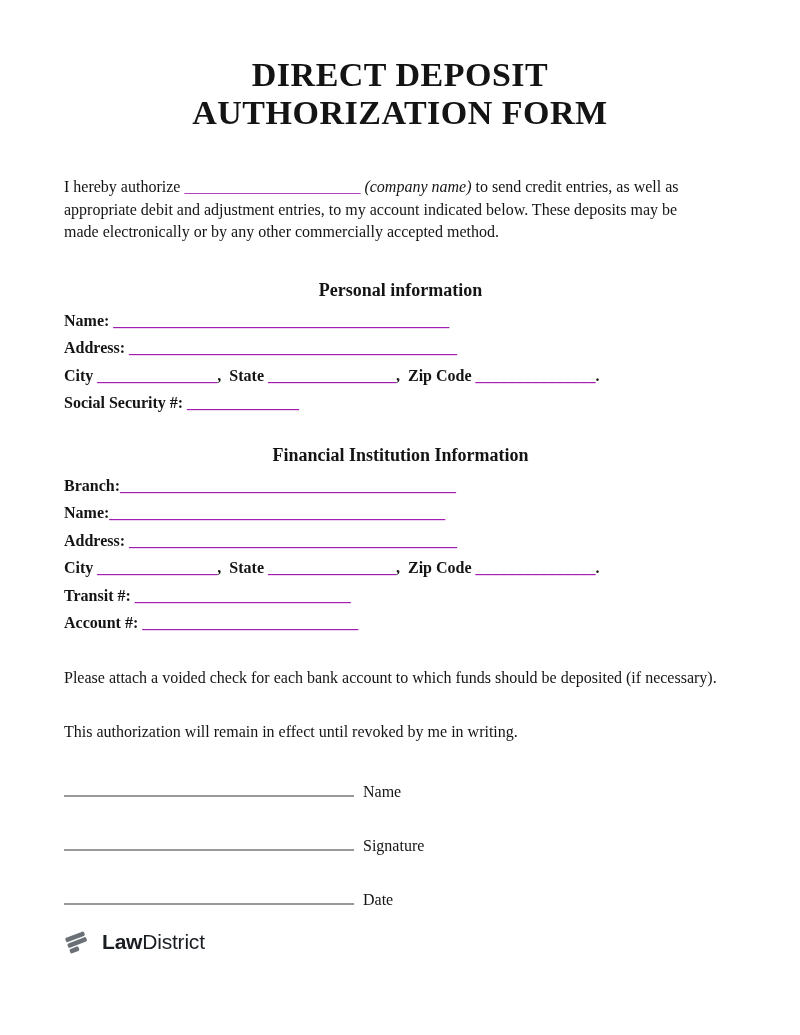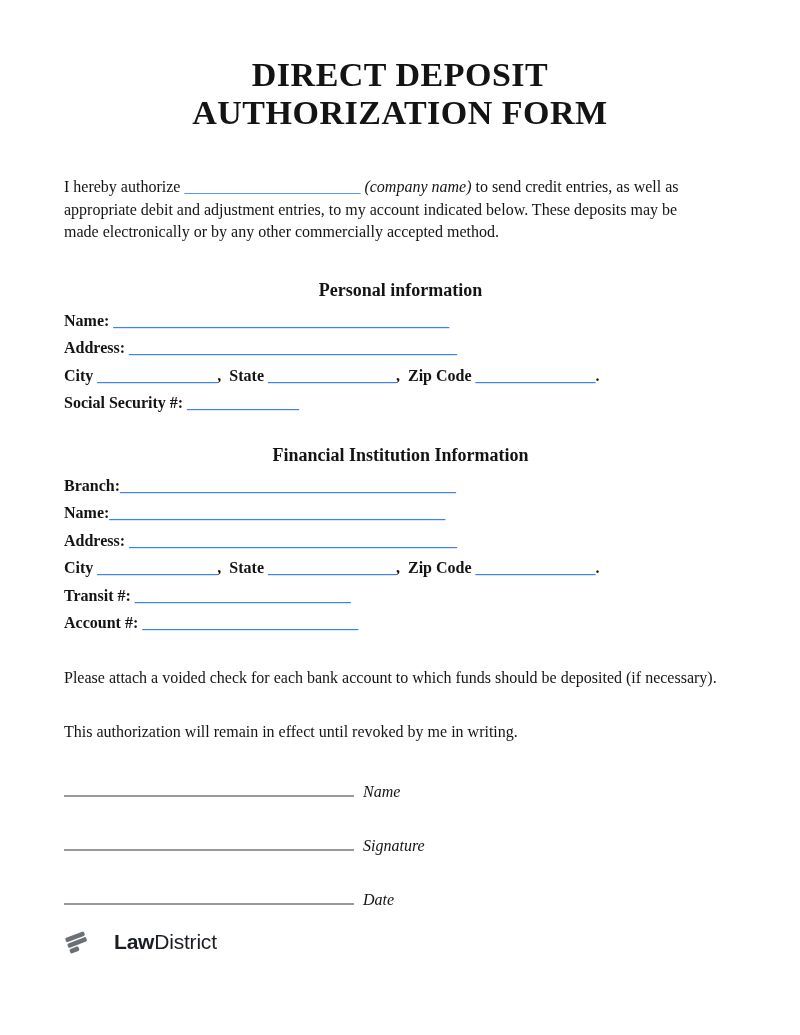--- a/index.html
+++ b/index.html
@@ -9,36 +9,36 @@
     box-sizing:border-box;
     padding:56px 64px 0;
     background:#ffffff;
     overflow:hidden;
     font-family:"Liberation Serif","DejaVu Serif",serif;
     color:#141414;
     font-size:16px;
   }
   .title{font-weight:700;font-size:34px;line-height:38px;text-align:center;letter-spacing:.5px;}
   .intro{width:646px;line-height:22.5px;margin:44px 0 0;}
-  .blank{color:#3b82f6;white-space:pre-wrap;text-align:center;}
+  .blank{color:#a21caf;white-space:pre-wrap;text-align:center;}
   .it{font-style:italic;}
   .section-heading{font-size:18px;font-weight:700;margin:36px 0 6px 1px;text-align:center;}
   .section-heading.fin{margin-top:28px;}
   .row{line-height:27.5px;font-weight:bold;}
   .row .lbl{white-space:pre-wrap;}
   .opt{white-space:pre-wrap;}
   .opt.checking{margin-left:23px;}
   .opt.savings{margin-left:46px;}
   .note{margin:30px 0 0;line-height:22px;}
   .effect{margin:32px 0 0;line-height:22px;}
   .sig-row{margin-top:36px;line-height:22px;}
   .sig-row.mid,.sig-row.last{margin-top:30px;}
   .sig-line{display:inline-block;width:290px;height:16px;border-bottom:2px solid #999;vertical-align:baseline;}
-  .sig-label{font-style:italic;margin-left:9px;}
-  .footer{margin-top:18px;display:flex;align-items:center;gap:24px;}
+  .sig-label{margin-left:9px;}
+  .footer{margin-top:18px;display:flex;align-items:center;gap:12px;}
   .logo-icon{display:inline-flex;width:26px;height:26px;}
   .logo-text{
     font-family:"Liberation Sans","DejaVu Sans",sans-serif;
     font-size:21px;color:#1a1d22;letter-spacing:-0.2px;
   }
   .logo-text .bold{font-weight:700;}
 </style>
 </head>
 <body>
 

